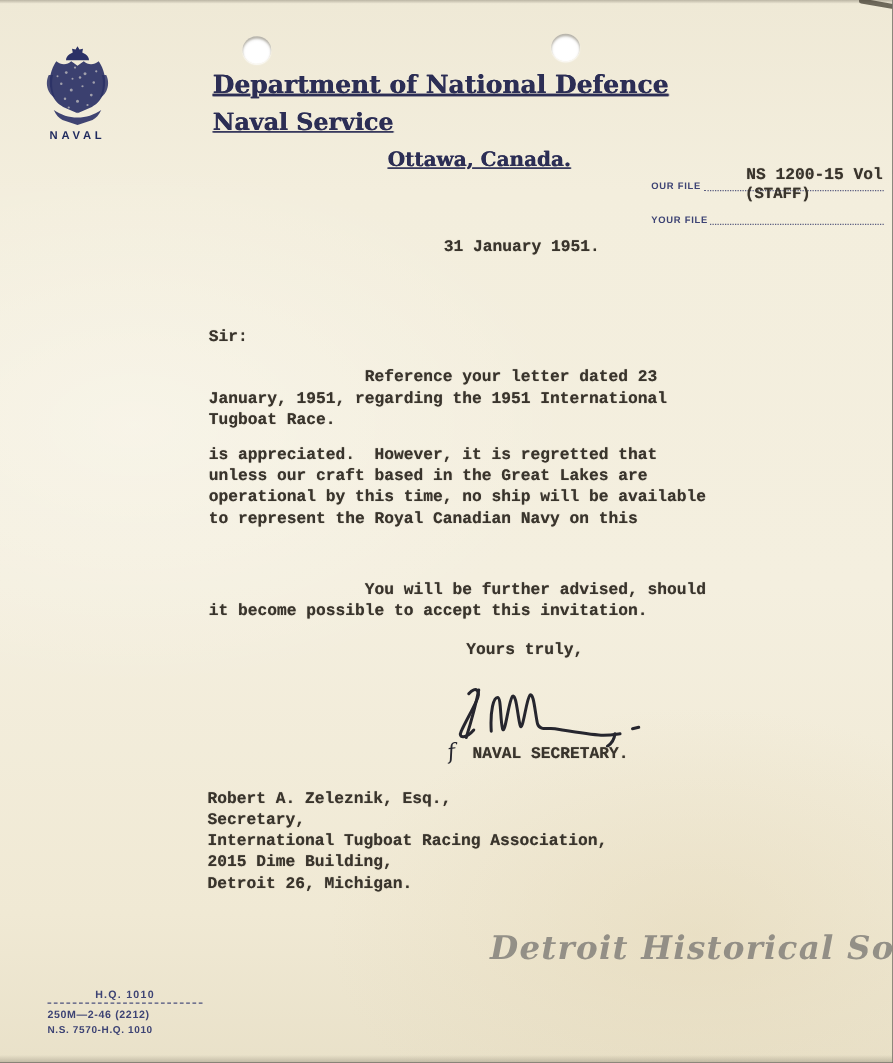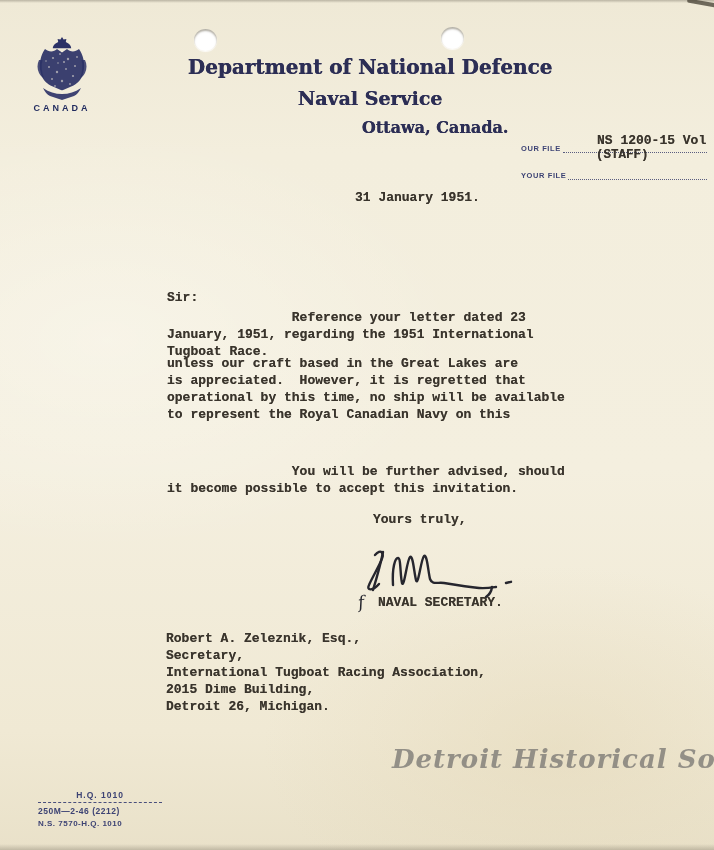--- a/index.html
+++ b/index.html
@@ -23,21 +23,21 @@
     box-shadow:inset 0 2px 2px rgba(120,115,100,.55), 0 1px 1px rgba(255,255,255,.8);}
   .hole-left{left:194px;top:29px;}
   .hole-right{left:441px;top:27px;}
 
   
   .crest{position:absolute;left:30px;top:36px;width:64px;text-align:center;}
   .crest svg{display:block;margin:0 auto;}
   .crest-label{margin-top:3px;font-size:9px;font-weight:bold;letter-spacing:3px;color:#1f2a5e;}
 
   
-  .lh{position:absolute;text-align:center;color:#2c2e55;font-family:"DejaVu Serif", serif;font-weight:bold;}
+  .lh{position:absolute;text-align:left;color:#2c2e55;font-family:"DejaVu Serif", serif;font-weight:bold;text-decoration:underline;}
   .lh-1{left:170px;top:55px;width:400px;font-size:20px;text-shadow:.4px 0 0 #2c2e55;}
   .lh-2{left:170px;top:87px;width:400px;font-size:19px;text-shadow:.4px 0 0 #2c2e55;}
   .lh-3{left:310px;top:118px;width:250px;font-size:16px;text-shadow:.3px 0 0 #2c2e55;}
 
   
   .tw{font-family:"Liberation Mono", monospace;font-weight:bold;color:#39342c;text-shadow:0 0 .6px rgba(55,48,40,.7);}
 
   .file-number{position:absolute;left:580px;top:131px;font-size:13px;white-space:pre;margin-left:17px;}
   .file-number .hand{font-family:"DejaVu Sans", sans-serif;font-weight:bold;position:relative;top:-2px;font-size:14px;}
   .file-row{position:absolute;display:flex;align-items:flex-end;width:186px;height:12px;}
@@ -45,22 +45,22 @@
   .file-row .leader{flex:1;border-bottom:1.5px dotted #5a5d80;margin-left:2px;height:1px;}
   .our-file{left:521px;top:141px;}
   .your-file{left:521px;top:168px;}
   .file-staff{position:absolute;left:596px;top:148px;font-size:12.5px;}
 
   .date-line{position:absolute;left:355px;top:190px;font-size:13px;}
 
   .body-block{position:absolute;left:167px;top:261px;}
   .tw-line{font-size:13px;line-height:17px;white-space:pre;}
   .para{position:absolute;left:0;}
-  .p-sal{top:0;margin-top:28px;}
-  .p-1{top:32px;margin-top:16px;}
+  .p-sal{top:0;}
+  .p-1{top:32px;}
   .p-2{top:94px;}
   .p-3{top:202px;}
   .closing-line{position:absolute;left:373px;top:512px;font-size:13px;}
 
   .signature{position:absolute;left:352px;top:546px;}
   .sig-for{position:absolute;left:358px;top:592px;font-family:"DejaVu Serif", serif;font-style:italic;font-size:17px;color:#26262e;transform:rotate(-8deg);}
   .sig-title{position:absolute;left:378px;top:595px;font-size:13px;}
 
   .recipient{position:absolute;left:166px;top:630px;}
 
@@ -110,21 +110,21 @@
           <circle cx="37" cy="48" r="0.9"></circle>
           <circle cx="25" cy="27" r="0.8"></circle>
         <circle cx="44" cy="21" r="0.9"></circle>
           <circle cx="13" cy="25" r="0.8"></circle>
           <circle cx="29" cy="55" r="1"></circle>
         <circle cx="31" cy="26" r="1"></circle>
           <circle cx="22" cy="50" r="0.9"></circle>
           <circle cx="36" cy="54" r="0.8"></circle>
       </g>
     </svg>
-    <div class="crest-label">CANADA</div>
+    <div class="crest-label">NAVAL</div>
   </div>
 
   <div class="lh lh-1">Department of National Defence</div>
   <div class="lh lh-2">Naval Service</div>
   <div class="lh lh-3">Ottawa, Canada.</div>
 
   <div class="file-number tw"><span>NS 1200-15 Vol </span><span class="hand">4</span></div>
   <div class="file-row our-file">
     <span class="lbl">OUR FILE</span>
     <span class="leader"></span>
@@ -138,22 +138,22 @@
   <div class="date-line tw">31 January 1951.</div>
 
   <div class="body-block">
     <div class="para p-sal tw tw-line">Sir:</div>
     <div class="para p-1">
       <div class="tw tw-line">                Reference your letter dated 23</div>
       <div class="tw tw-line">January, 1951, regarding the 1951 International</div>
       <div class="tw tw-line">Tugboat Race.</div>
     </div>
     <div class="para p-2">
+      <div class="tw tw-line">is appreciated.  However, it is regretted that</div>
       <div class="tw tw-line">unless our craft based in the Great Lakes are</div>
-      <div class="tw tw-line">is appreciated.  However, it is regretted that</div>
       <div class="tw tw-line">operational by this time, no ship will be available</div>
       <div class="tw tw-line">to represent the Royal Canadian Navy on this</div>
     </div>
     <div class="para p-3">
       <div class="tw tw-line">                You will be further advised, should</div>
       <div class="tw tw-line">it become possible to accept this invitation.</div>
     </div>
   </div>
 
   <div class="closing-line tw">Yours truly,</div>

